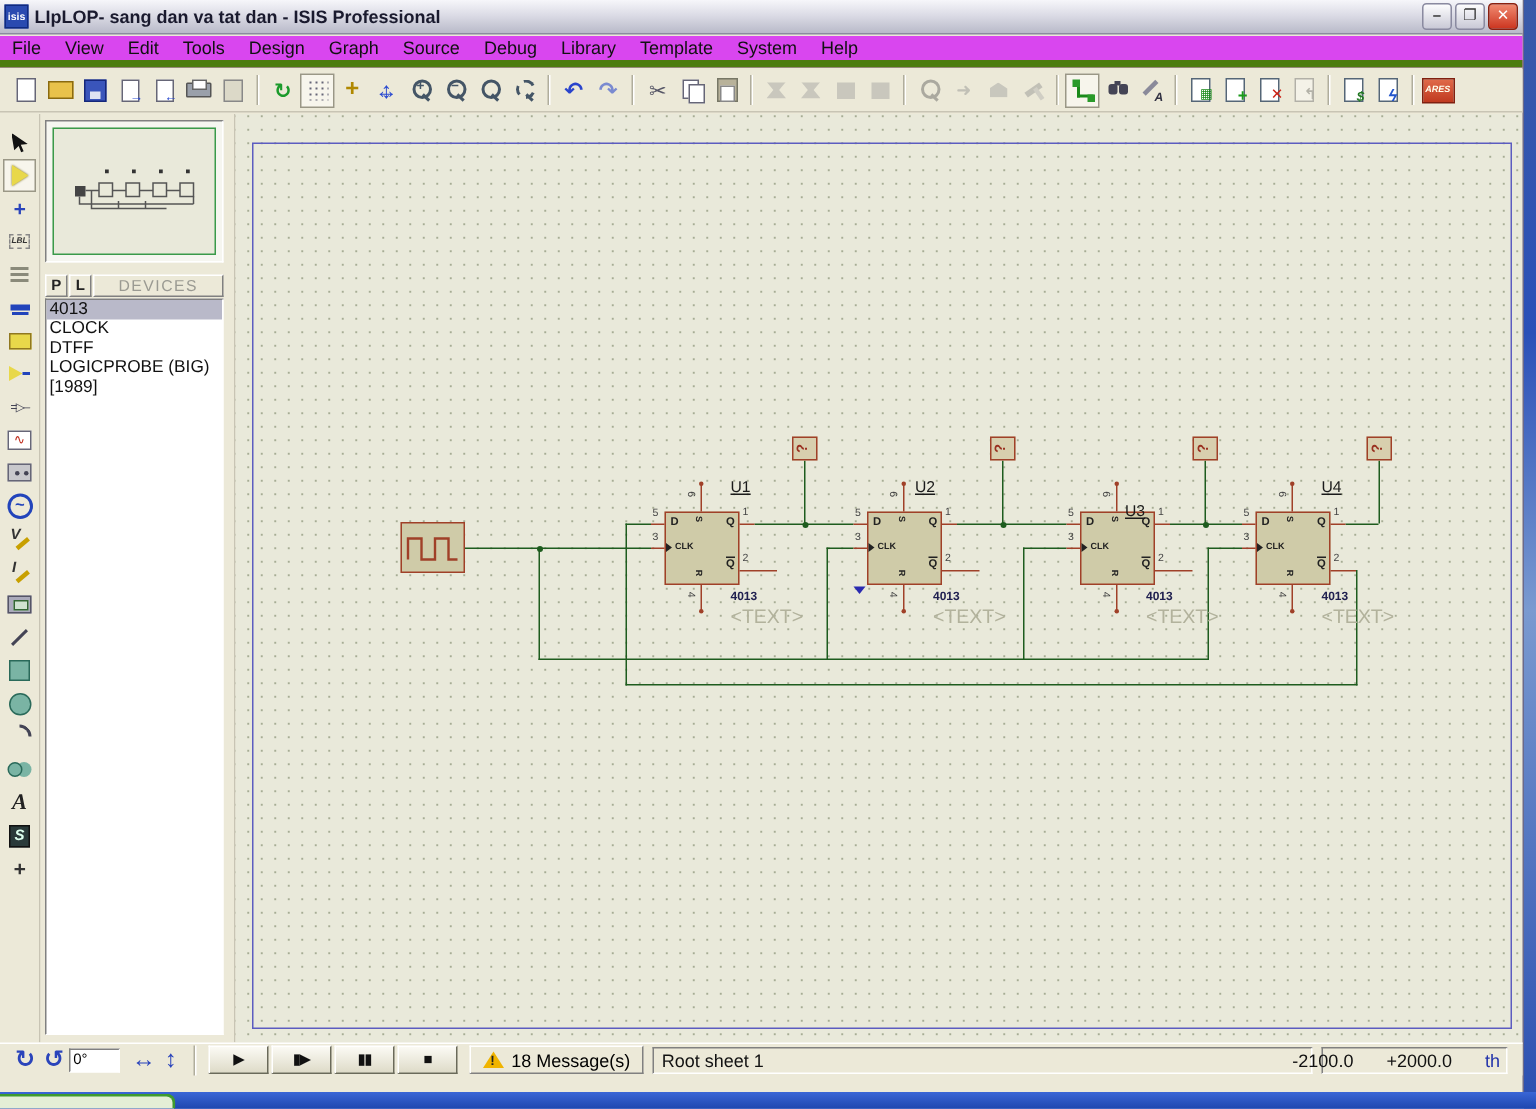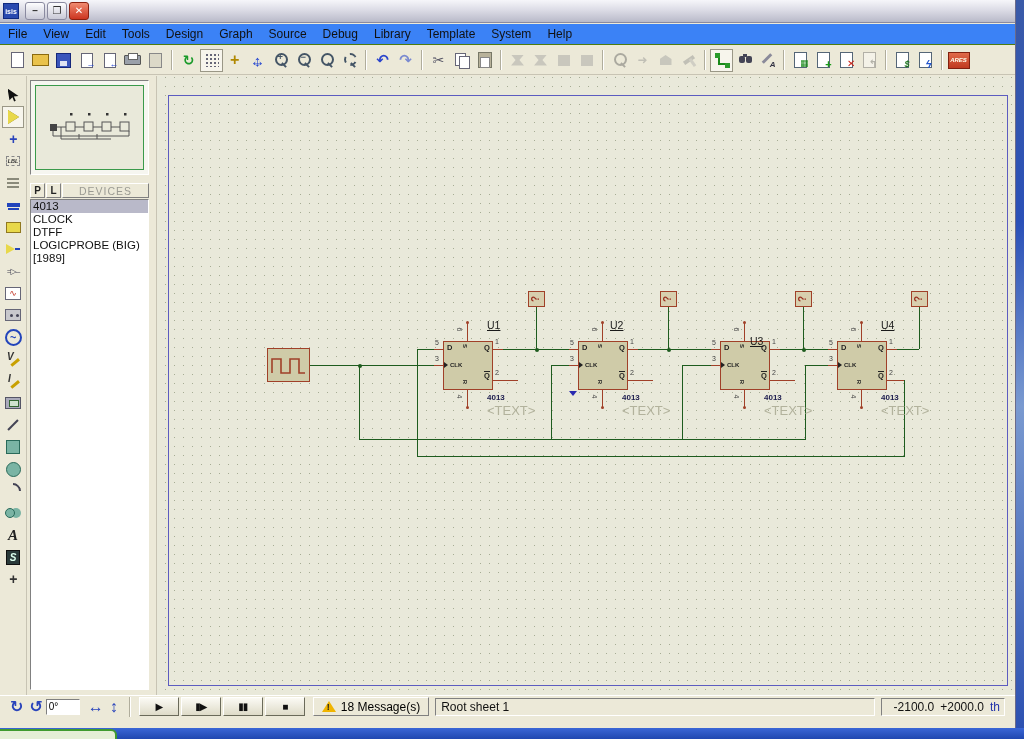--- a/index.html
+++ b/index.html
@@ -11,22 +11,22 @@
     background:linear-gradient(180deg,#f6f6fa 0%,#dcdce6 45%,#b9bac9 100%);
     display:flex;align-items:center;padding:0 3px;border-bottom:1px solid #8a8aa0;}
   #appicon{width:16px;height:16px;background:#2a4ab0;border:1px solid #102a80;color:#fff;
     font-size:7px;font-weight:bold;display:flex;align-items:center;justify-content:center;margin-right:4px;}
   #title{font-size:12px;font-weight:bold;color:#1a1a2e;flex:1;white-space:nowrap;}
   .wbtn{width:20px;height:18px;margin-left:2px;border:1px solid #8a8aa0;border-radius:3px;
     background:linear-gradient(180deg,#fdfdfe,#c9c9d6);display:flex;align-items:center;justify-content:center;
     font-size:10px;color:#333;font-weight:bold;line-height:1;}
   .wbtn.close{background:linear-gradient(180deg,#f08a70,#cc3520);color:#fff;border-color:#8a2010;}
   
-  #menubar{position:absolute;left:0;top:24px;right:0;height:21px;background:#3b82f6;display:flex;
-    align-items:center;font-size:12px;color:#111;border-bottom:1px solid #4d7c0f;}
+  #menubar{position:absolute;left:0;top:24px;right:0;height:21px;background:#d946ef;display:flex;
+    align-items:center;font-size:12px;color:#111;border-bottom:5px solid #4d7c0f;}
   .menu-item{padding:2px 8px;}
   
   #toolbar{position:absolute;left:0;top:46px;right:0;height:29px;background:#ece9d8;display:flex;
     align-items:center;padding-left:6px;border-bottom:1px solid #c8c4b4;}
   .tsep{width:2px;height:20px;margin:0 4px;border-left:1px solid #b0ad9c;border-right:1px solid #fff;}
   .tbi{width:23px;height:23px;display:flex;align-items:center;justify-content:center;position:relative;}
   .tbi.pressed{background:#f7f5ec;border:1px solid #9a9786;}
   .tbi.disabled{opacity:.42;filter:grayscale(1);}
   .icg{position:relative;display:flex;align-items:center;justify-content:center;width:18px;height:18px;
     font-size:13px;color:#445;}
@@ -166,37 +166,38 @@
     font-size:10px;padding:1px 2px;font-family:"Liberation Sans",sans-serif;}
   .simbtn{width:40px;height:19px;margin-right:2px;background:linear-gradient(#fbfaf4,#dedbc8);
     border:1px solid;border-color:#fff #6a6a5a #6a6a5a #fff;display:flex;align-items:center;justify-content:center;
     font-size:10px;color:#111;letter-spacing:-1px;}
   #msg-box{height:19px;display:flex;align-items:center;padding:0 8px;border:1px solid;border-color:#fff #808080 #808080 #fff;margin-left:6px;}
   #warn-tri{width:0;height:0;border-bottom:11px solid #f0b400;border-left:7px solid transparent;border-right:7px solid transparent;position:relative;margin-right:5px;}
   #warn-tri::after{content:"!";position:absolute;left:-2px;top:1px;font-size:9px;font-weight:bold;color:#222;}
   #sheet-box{flex:1;height:18px;margin:0 6px;border:1px solid;border-color:#808080 #fff #fff #808080;
     background:#ece9d8;display:flex;align-items:center;padding:0 5px;color:#111;}
   #coord-box{width:124px;height:18px;margin-right:10px;border:1px solid;border-color:#808080 #fff #fff #808080;
-    display:flex;align-items:center;justify-content:flex-end;gap:6px;padding:0 4px;color:#111;}
+    display:flex;align-items:center;justify-content:flex-end;gap:22px;padding:0 4px;color:#111;}
   #units{color:#2233aa;}
   
   #desktop-strip{position:absolute;right:0;top:0;width:8px;height:739px;
     background:linear-gradient(180deg,#3a5aa8 0%,#2a50b8 30%,#7a9ad0 55%,#2a4eb0 100%);}
   #taskbar{position:absolute;left:0;bottom:0;width:1024px;height:11px;
     background:linear-gradient(180deg,#3a66d6,#1f47b0);}
   #startbtn{position:absolute;left:0;bottom:0;width:117px;height:10px;background:#e4eed6;
     border-top:2px solid #3f9a2f;border-right:2px solid #3f9a2f;border-radius:0 6px 0 0;}
 </style>
 </head>
 <body>
 
 <div id="window">
 
   <div id="titlebar">
     <div id="appicon">isis</div>
+    <div id="title">LIpLOP- sang dan va tat dan - ISIS Professional</div>
     <div class="wbtn">–</div>
     <div class="wbtn">❐</div>
     <div class="wbtn close">✕</div>
   </div>
 
   <div id="menubar">
       <span class="menu-item">File</span>
       <span class="menu-item">View</span>
       <span class="menu-item">Edit</span>
       <span class="menu-item">Tools</span>

